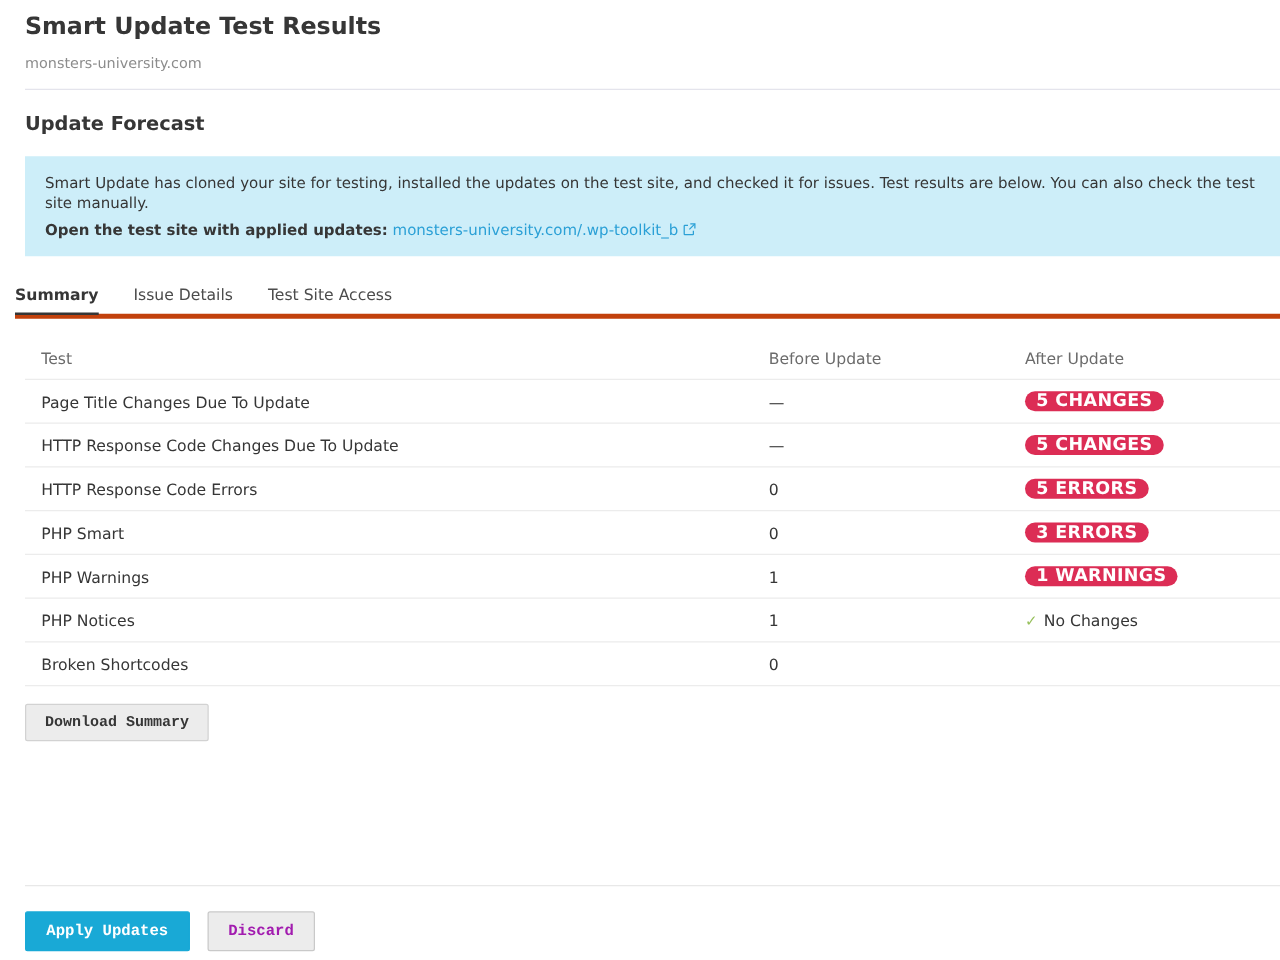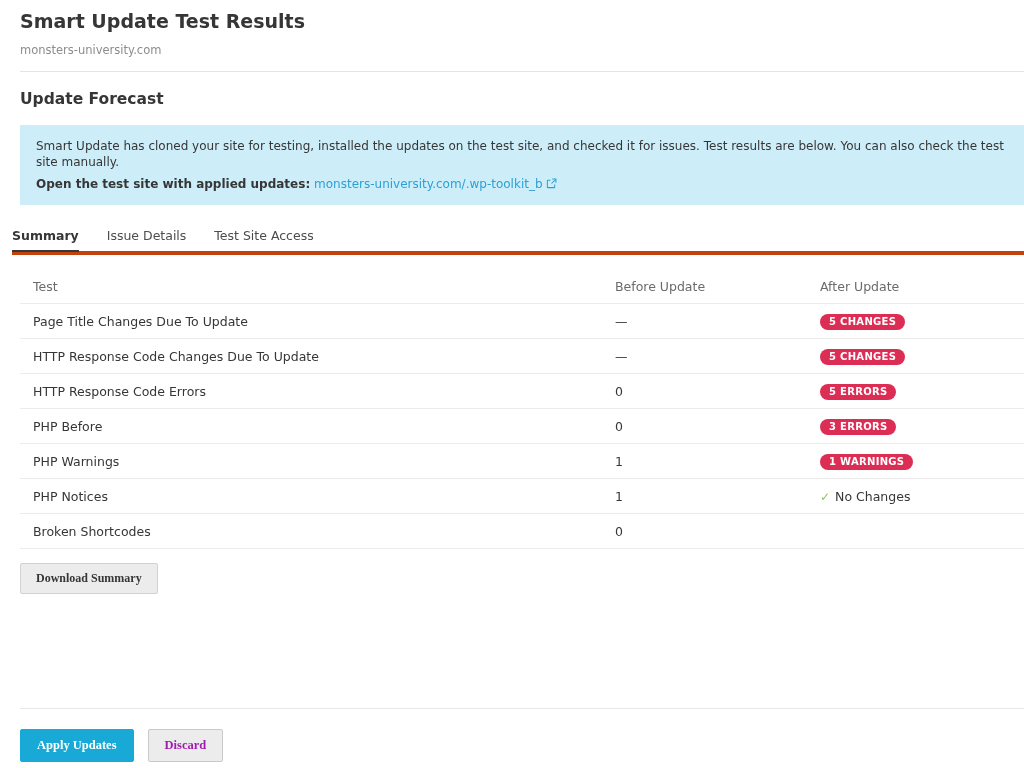--- a/index.html
+++ b/index.html
@@ -23,24 +23,24 @@
   .tab { display: inline-block; padding: 6px 0 7px 0; margin-right: 28px; font-size: 12.5px; color: #4c4c4c; cursor: pointer; }
   .tab.active { font-weight: 700; color: #363636; border-bottom: 2px solid #363636; margin-bottom: -1px; }
 
   .table { margin: 14px 0 0 20px; }
   .trow { display: flex; align-items: center; height: 35px; border-bottom: 1px solid #ececec; font-size: 12.5px; }
   .trow.head { color: #6b6b6b; font-size: 12.5px; }
   .c1 { width: 595px; padding-left: 13px; }
   .c2 { width: 205px; }
   .c3 { flex: 1; }
 
-  .badge { display: inline-block; background: var(--badge, #dc2d55); color: #fff; font-size: 10px; font-weight: 700; letter-spacing: .3px; padding: 3px 9px 3px; border-radius: 9px; line-height: 10px; text-align: right; }
+  .badge { display: inline-block; background: var(--badge, #dc2d55); color: #fff; font-size: 14px; font-weight: 700; letter-spacing: .3px; padding: 3px 9px 3px; border-radius: 9px; line-height: 10px; text-align: right; }
   .ok-check { color: var(--check, #97c05c); margin-right: 5px; font-size: 12px; }
 
-  .btn { display: inline-block; font-family: Liberation Serif, serif; font-size: 12px; font-weight: 700; border-radius: 2px; cursor: pointer; }
+  .btn { display: inline-block; font-family: Liberation Mono, monospace; font-size: 12px; font-weight: 700; border-radius: 2px; cursor: pointer; }
   .btn-gray { background: #ececec; border: 1px solid #d2d2d2; color: #363636; padding: 7px 15px; }
   .btn-primary { background: var(--primary, #19a9d6); border: 1px solid var(--primary, #19a9d6); color: #fff; padding: 8px 16px; font-size: 12.5px; }
   .btn-discard { background: #ececec; border: 1px solid #c9c9c9; color: #a21caf; padding: 8px 16px; font-size: 12.5px; }
 
   .download-wrap { margin: 14px 0 0 20px; }
 
   .footer { position: absolute; top: 708px; left: 0; right: 0; }
   .footer .rule { border-top: 1px solid #e8e8e8; margin-left: 20px; }
   .footer .actions { margin: 20px 0 0 20px; display: flex; gap: 14px; }
 </style>
@@ -82,21 +82,21 @@
         <div class="c1" data-name="test-name">HTTP Response Code Changes Due To Update</div>
         <div class="c2" data-name="before-update-value">—</div>
         <div class="c3" data-name="after-update-value"><span class="badge" data-name="status-badge">5 CHANGES</span></div>
       </div>
       <div class="trow" data-name="table-row">
         <div class="c1" data-name="test-name">HTTP Response Code Errors</div>
         <div class="c2" data-name="before-update-value">0</div>
         <div class="c3" data-name="after-update-value"><span class="badge" data-name="status-badge">5 ERRORS</span></div>
       </div>
       <div class="trow" data-name="table-row">
-        <div class="c1" data-name="test-name">PHP Before</div>
+        <div class="c1" data-name="test-name">PHP Smart</div>
         <div class="c2" data-name="before-update-value">0</div>
         <div class="c3" data-name="after-update-value"><span class="badge" data-name="status-badge">3 ERRORS</span></div>
       </div>
       <div class="trow" data-name="table-row">
         <div class="c1" data-name="test-name">PHP Warnings</div>
         <div class="c2" data-name="before-update-value">1</div>
         <div class="c3" data-name="after-update-value"><span class="badge" data-name="status-badge">1 WARNINGS</span></div>
       </div>
       <div class="trow" data-name="table-row">
         <div class="c1" data-name="test-name">PHP Notices</div>

